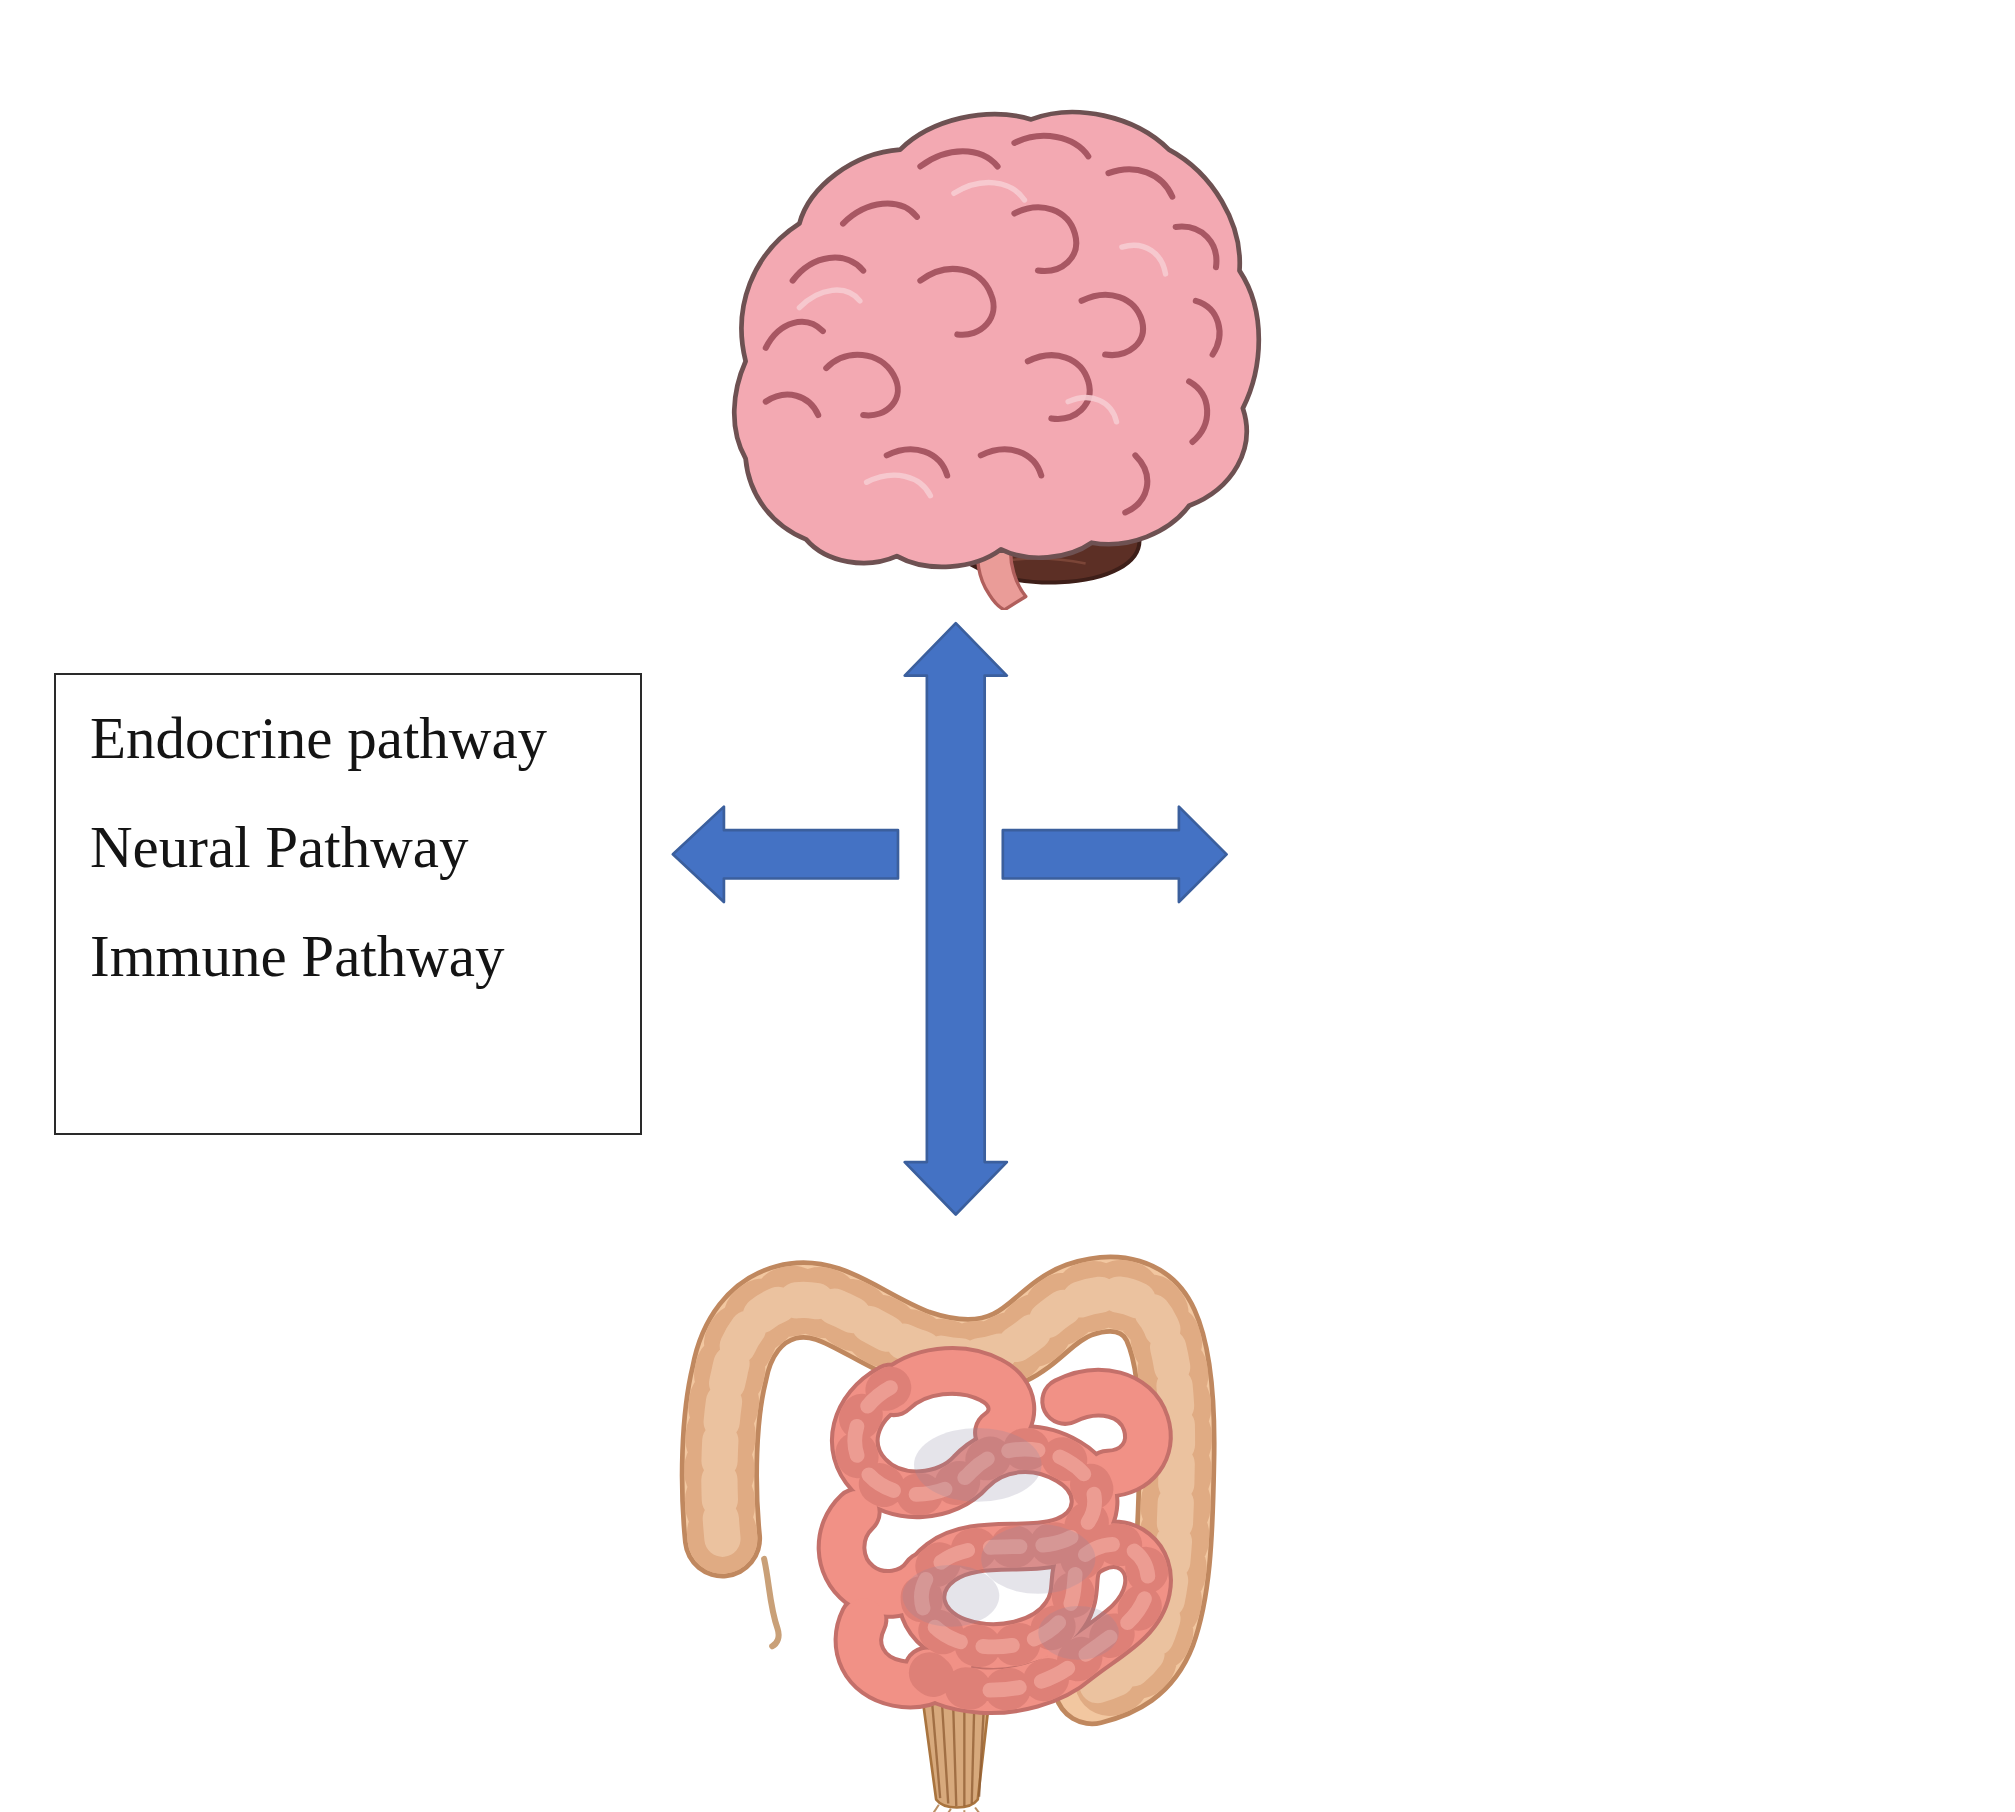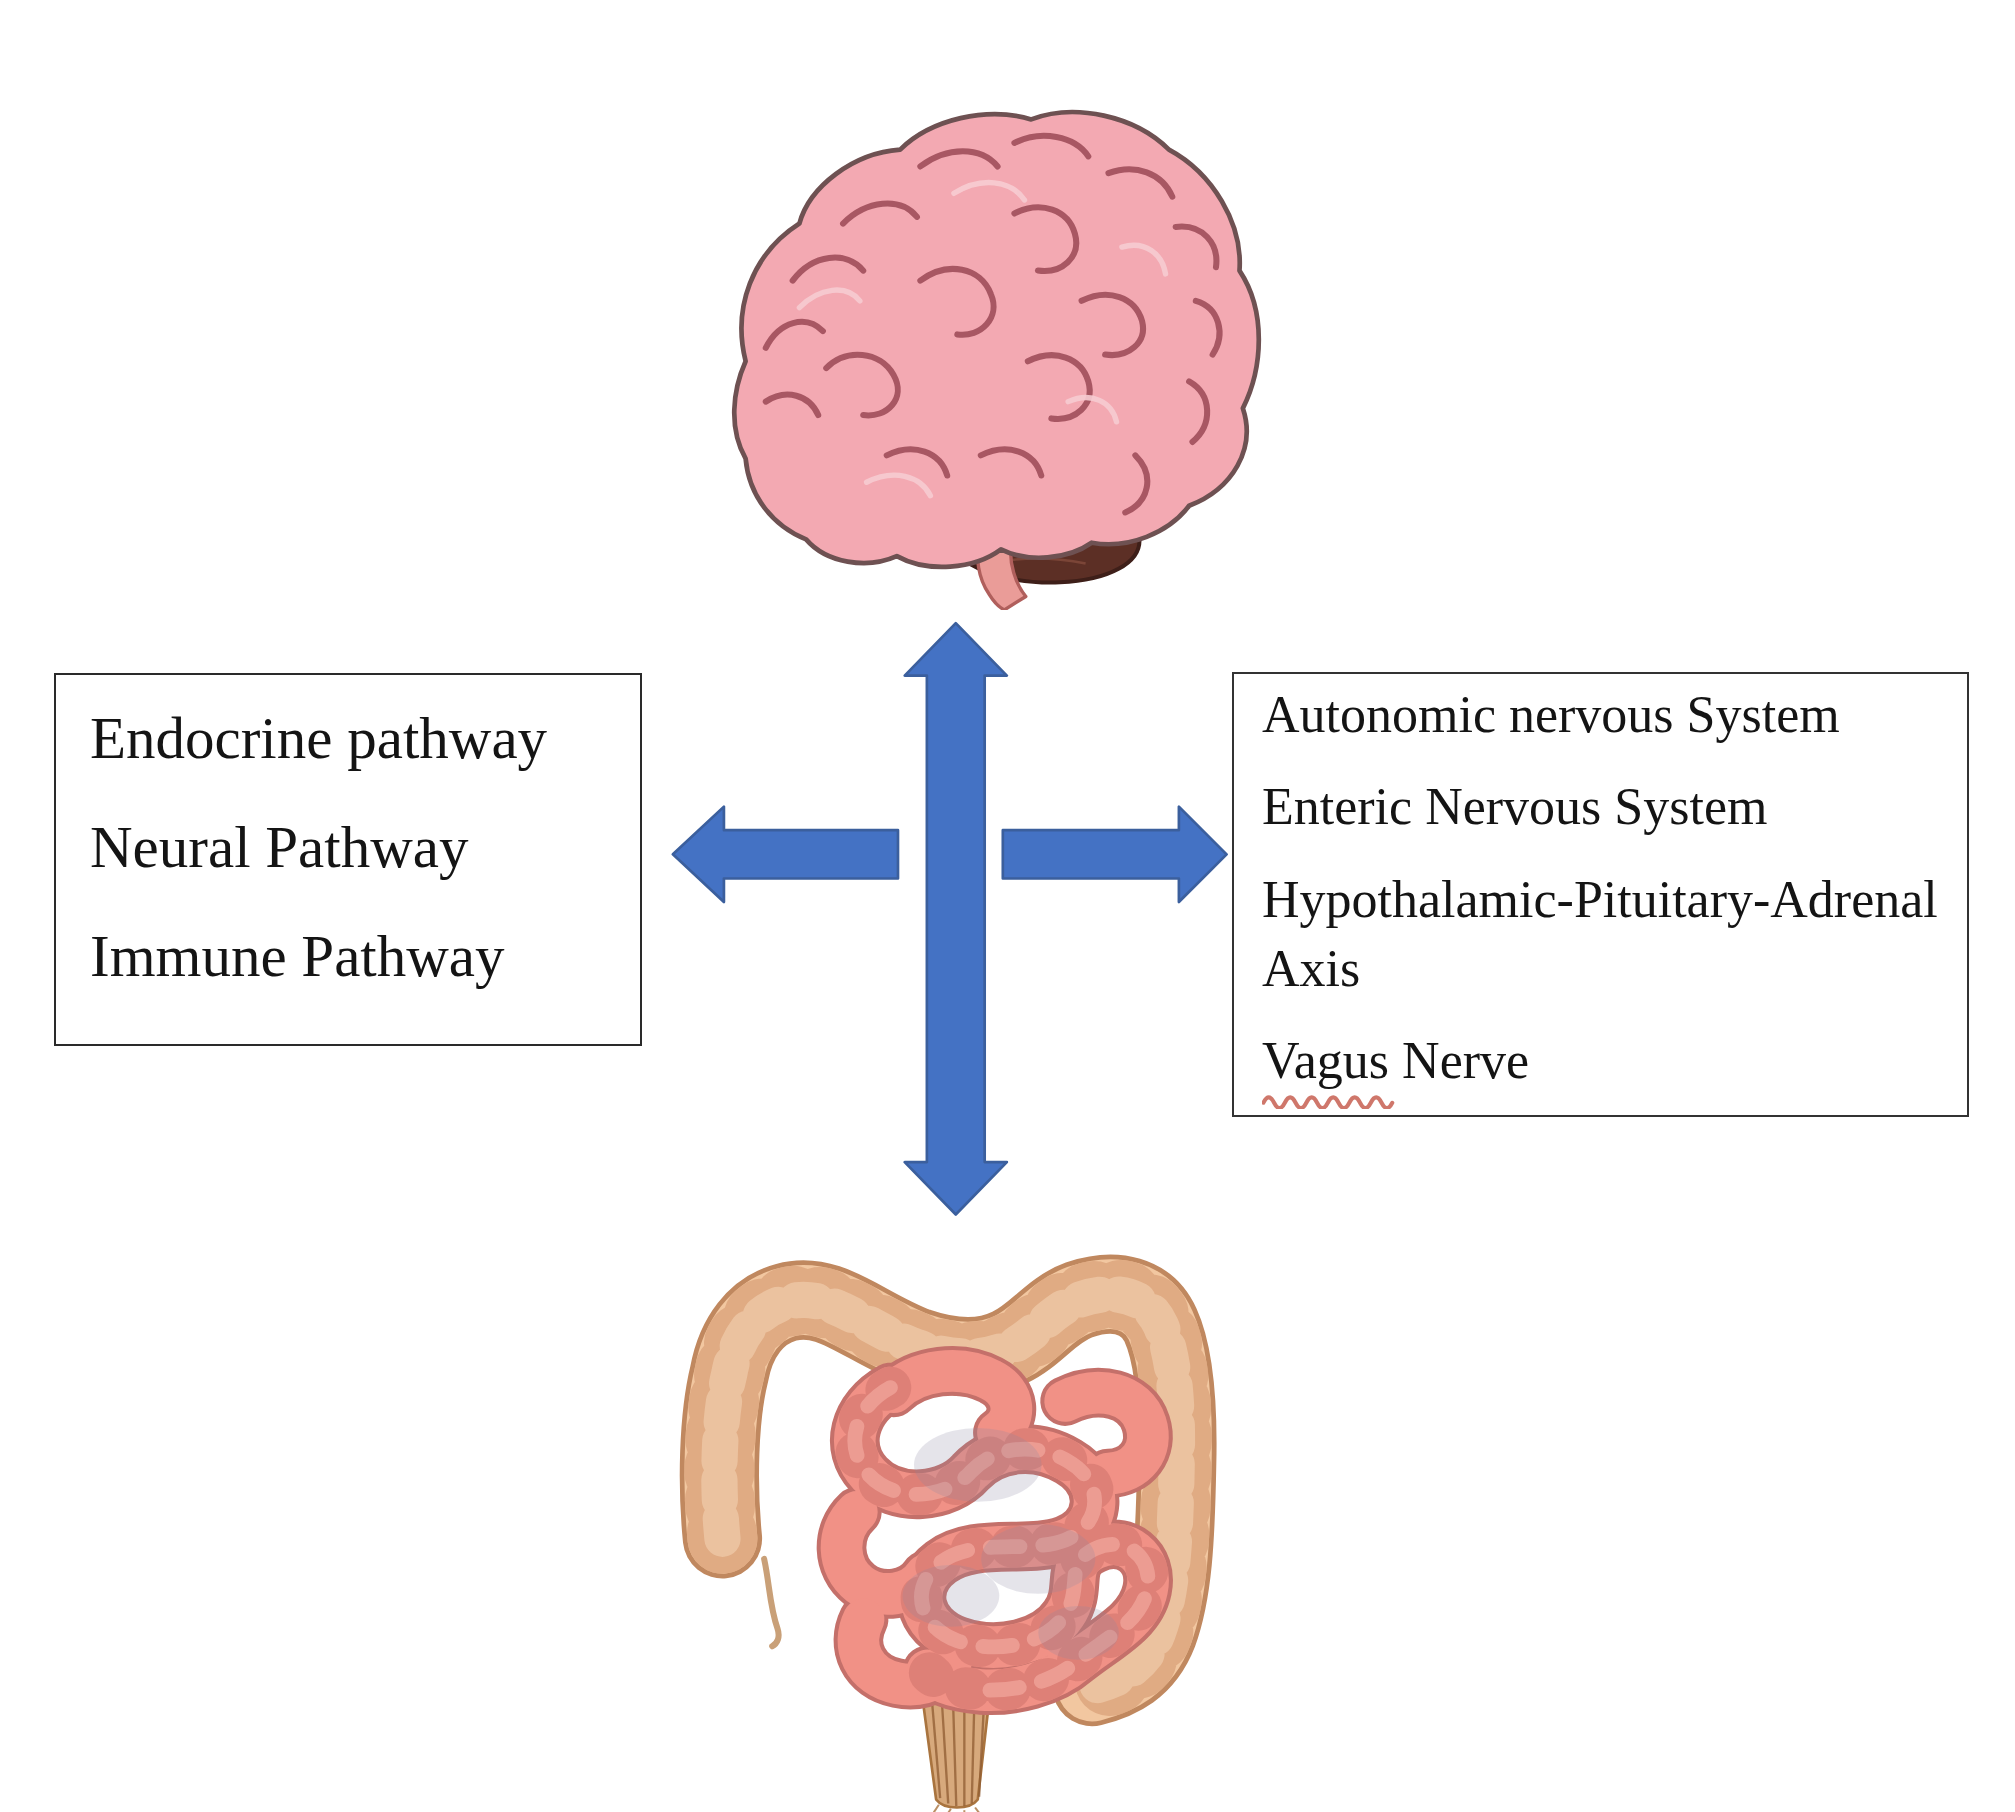--- a/index.html
+++ b/index.html
@@ -15,21 +15,21 @@
   .abs { position: absolute; }
 
   
   .tbox {
     position: absolute;
     box-sizing: border-box;
     background: #ffffff;
     border: 2.7px solid #2a2a2a;
   }
   #left-box {
-    left: 54px; top: 673px; width: 588px; height: 373px;
+    left: 54px; top: 673px; width: 588px; height: 462px;
     padding: 34px 16px 0 34px;
   }
   #left-box p {
     margin: 0 0 50px 0;
     font-size: 59px;
     line-height: 1.0;
     white-space: nowrap;
   }
   #right-box {
     left: 1232px; top: 672px; width: 737px; height: 445px;
@@ -119,33 +119,20 @@
       <polygon points="1826,1271 1755,1200 1755,1235 1493,1235 1493,1307 1755,1307 1755,1342"></polygon>
     </g>
   </svg>
 
   <div id="left-box" class="tbox">
     <p>Endocrine pathway</p>
     <p>Neural Pathway</p>
     <p>Immune Pathway</p>
   </div>
 
-  <div id="right-box" class="tbox">
-    <p>Autonomic nervous System</p>
-    <p>Enteric Nervous System</p>
-    <p>Hypothalamic-Pituitary-Adrenal Axis</p>
-    <p>
-      <span class="misspelled">
-        <span>Vagus</span>
-        <svg class="squiggle-svg" width="137" height="14.8" viewBox="0 0 204 22">
-          <path d="M2 13 Q10 -3 18 13 T34 13 T50 13 T66 13 T82 13 T98 13 T114 13 T130 13 T146 13 T162 13 T178 13 T194 13" fill="none" stroke="#BF4A3A" stroke-width="6" stroke-linecap="round" opacity="0.75"></path>
-        </svg>
-      </span><span> Nerve</span>
-    </p>
-  </div>
 
   <svg id="gut-svg" class="abs" width="645" height="570" viewBox="0 0 960 848">
 
     <g>
       <path d="M 380 620 C 415 642 458 642 494 620 L 470 828 C 458 844 420 844 408 828 Z" fill="#d7a97c" stroke="#a9743f" stroke-width="4" stroke-linejoin="round"></path>
       <g stroke="#8f5c32" stroke-width="3.5" opacity="0.75">
         <line x1="398" y1="636" x2="414" y2="826"></line>
         <line x1="414" y1="641" x2="426" y2="834"></line>
         <line x1="432" y1="644" x2="438" y2="838"></line>
         <line x1="450" y1="644" x2="450" y2="838"></line>

